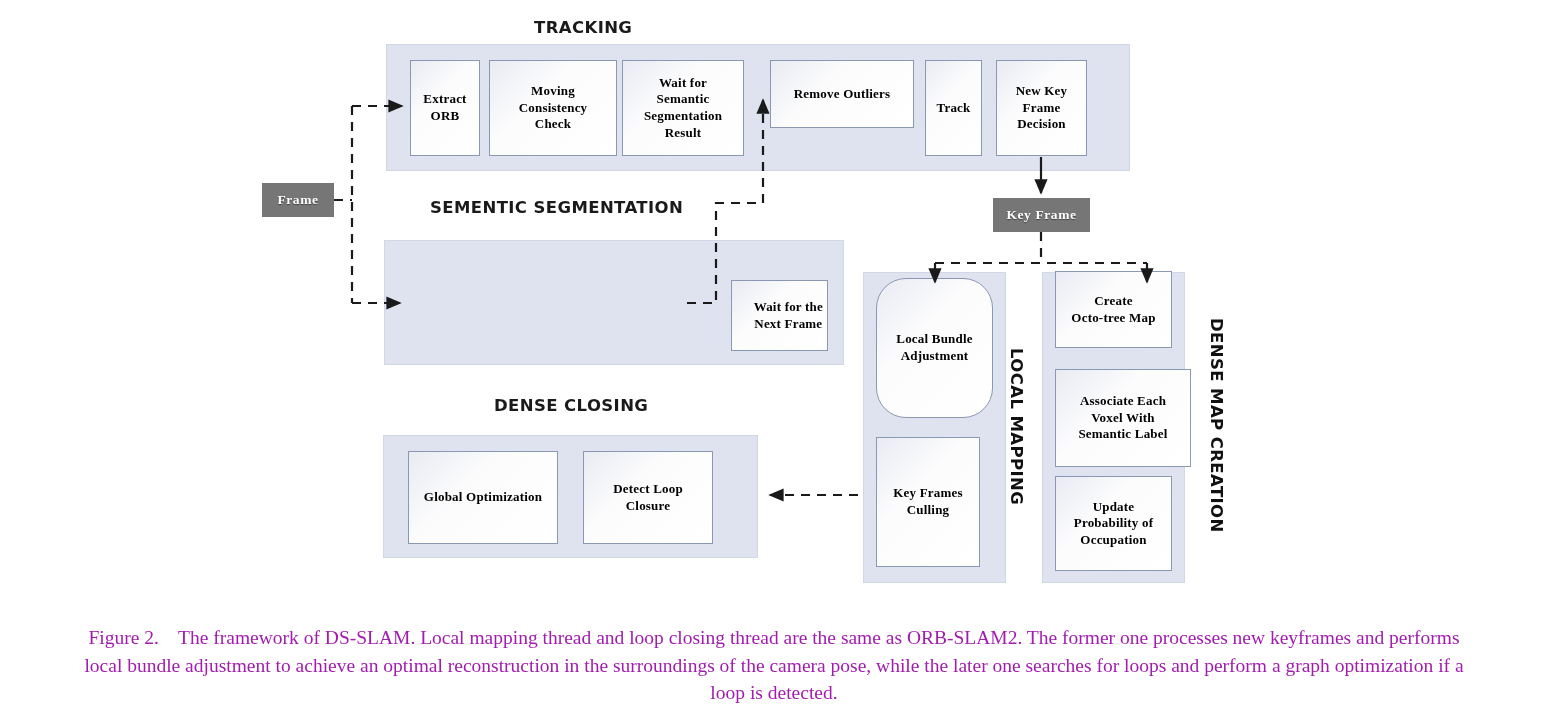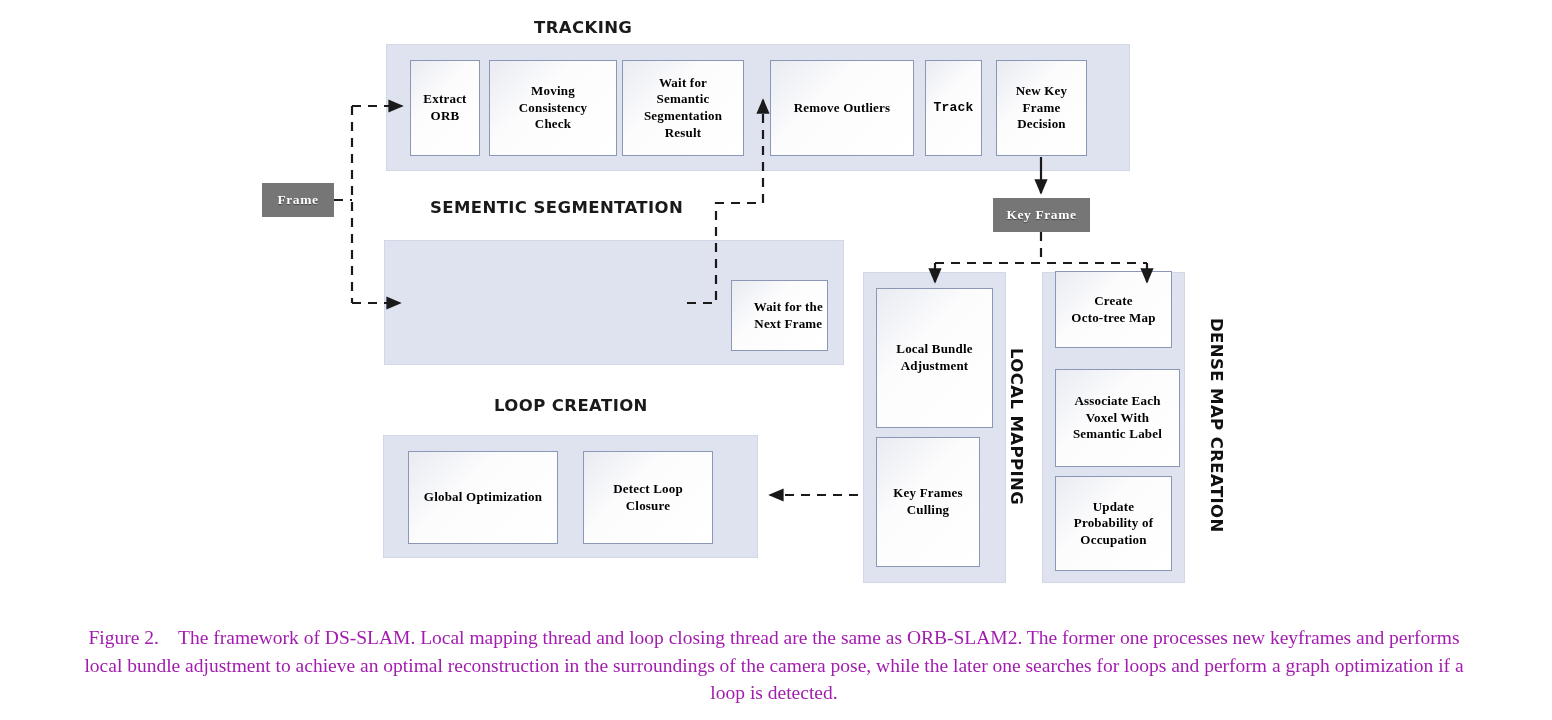--- a/index.html
+++ b/index.html
@@ -116,41 +116,41 @@
 </style>
 </head>
 <body>
 
 <div id="figure">
 
   <div class="section-title" style="left:534px; top:18px;">TRACKING</div>
 
   <div class="section-title" style="left:430px; top:198px;">SEMENTIC SEGMENTATION</div>
 
-  <div class="section-title" style="left:494px; top:396px;">LOOP CREATION</div>
+  <div class="section-title" style="left:494px; top:396px;">DENSE CLOSING</div>
 
   <div class="group-panel" style="left:386px; top:44px; width:744px; height:127px;"></div>
 
   <div class="proc-box" style="left:410px; top:60px; width:70px; height:96px;">
     <span>Extract<br>ORB</span>
   </div>
 
   <div class="proc-box" style="left:489px; top:60px; width:128px; height:96px;">
     <span>Moving<br>Consistency<br>Check</span>
   </div>
 
   <div class="proc-box" style="left:622px; top:60px; width:122px; height:96px;">
     <span>Wait for<br>Semantic<br>Segmentation<br>Result</span>
   </div>
 
-  <div class="proc-box" style="left:770px; top:60px; width:144px; height:96px;">
+  <div class="proc-box" style="left:770px; top:60px; width:144px; height:68px;">
     <span>Remove Outliers</span>
   </div>
 
-  <div class="proc-box" style="left:925px; top:60px; width:57px; height:96px;font-family:Liberation Mono, monospace;">
+  <div class="proc-box" style="left:925px; top:60px; width:57px; height:96px;">
     <span>Track</span>
   </div>
 
   <div class="proc-box" style="left:996px; top:60px; width:91px; height:96px;">
     <span>New Key<br>Frame<br>Decision</span>
   </div>
 
   <div class="group-panel" style="left:384px; top:240px; width:460px; height:125px;"></div>
 
 
@@ -163,37 +163,37 @@
   <div class="proc-box" style="left:408px; top:451px; width:150px; height:93px;align-items:center;">
     <span>Global Optimization</span>
   </div>
 
   <div class="proc-box" style="left:583px; top:451px; width:130px; height:93px;">
     <span>Detect Loop<br>Closure</span>
   </div>
 
   <div class="group-panel" style="left:863px; top:272px; width:143px; height:311px;"></div>
 
-  <div class="proc-box" style="left:876px; top:288px; width:117px; height:140px;">
+  <div class="proc-box" style="left:876px; top:278px; width:117px; height:140px;border-radius:30px;">
     <span>Local Bundle<br>Adjustment</span>
   </div>
 
   <div class="proc-box" style="left:876px; top:437px; width:104px; height:130px;">
     <span>Key Frames<br>Culling</span>
   </div>
 
   <div class="vlabel" style="left:1026px; top:348px;">LOCAL MAPPING</div>
 
   <div class="group-panel" style="left:1042px; top:272px; width:143px; height:311px;"></div>
 
   <div class="proc-box" style="left:1055px; top:271px; width:117px; height:77px;">
     <span>Create<br>Octo-tree Map</span>
   </div>
 
-  <div class="proc-box" style="left:1055px; top:369px; width:125px; height:98px;">
+  <div class="proc-box" style="left:1055px; top:369px; width:136px; height:98px;">
     <span>Associate Each<br>Voxel With<br>Semantic Label</span>
   </div>
 
   <div class="proc-box" style="left:1055px; top:476px; width:117px; height:95px;">
     <span>Update<br>Probability of<br>Occupation</span>
   </div>
 
   <div class="vlabel" style="left:1226px; top:318px;">DENSE MAP CREATION</div>
 
   <div class="data-token" style="left:262px; top:183px; width:72px; height:34px;">

